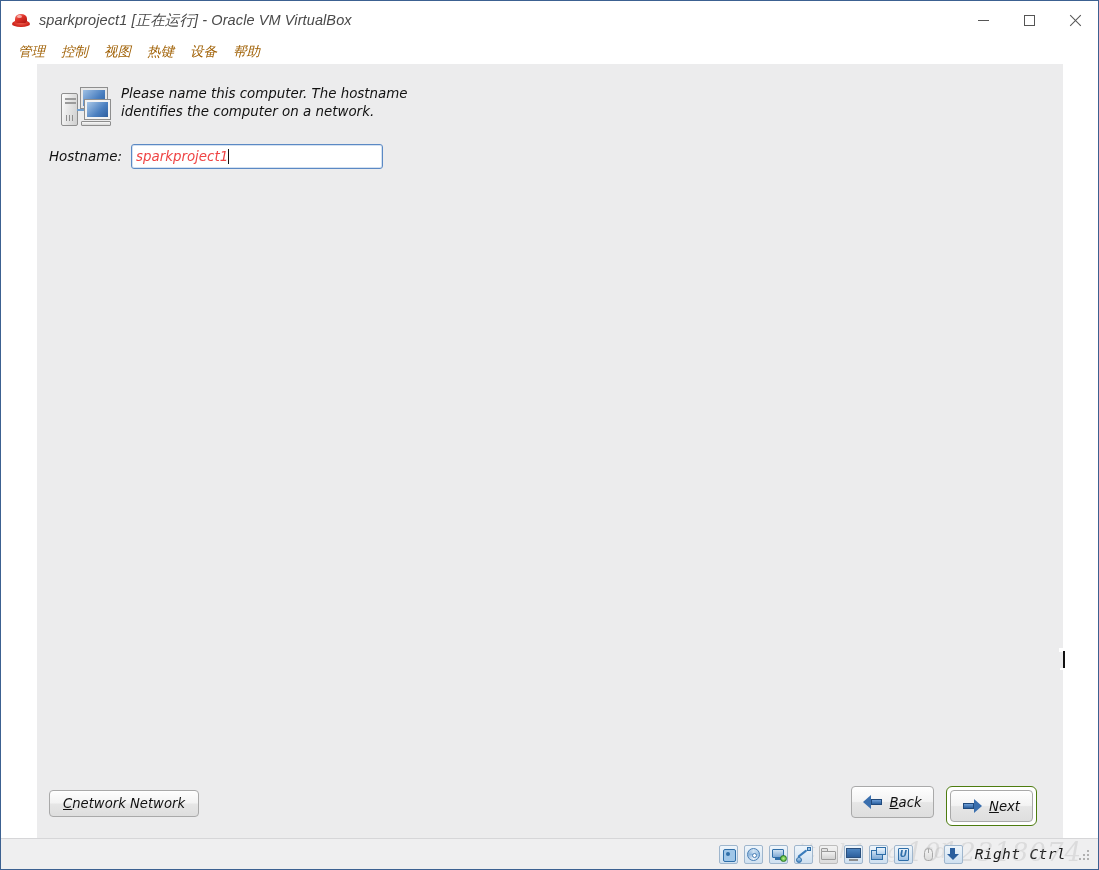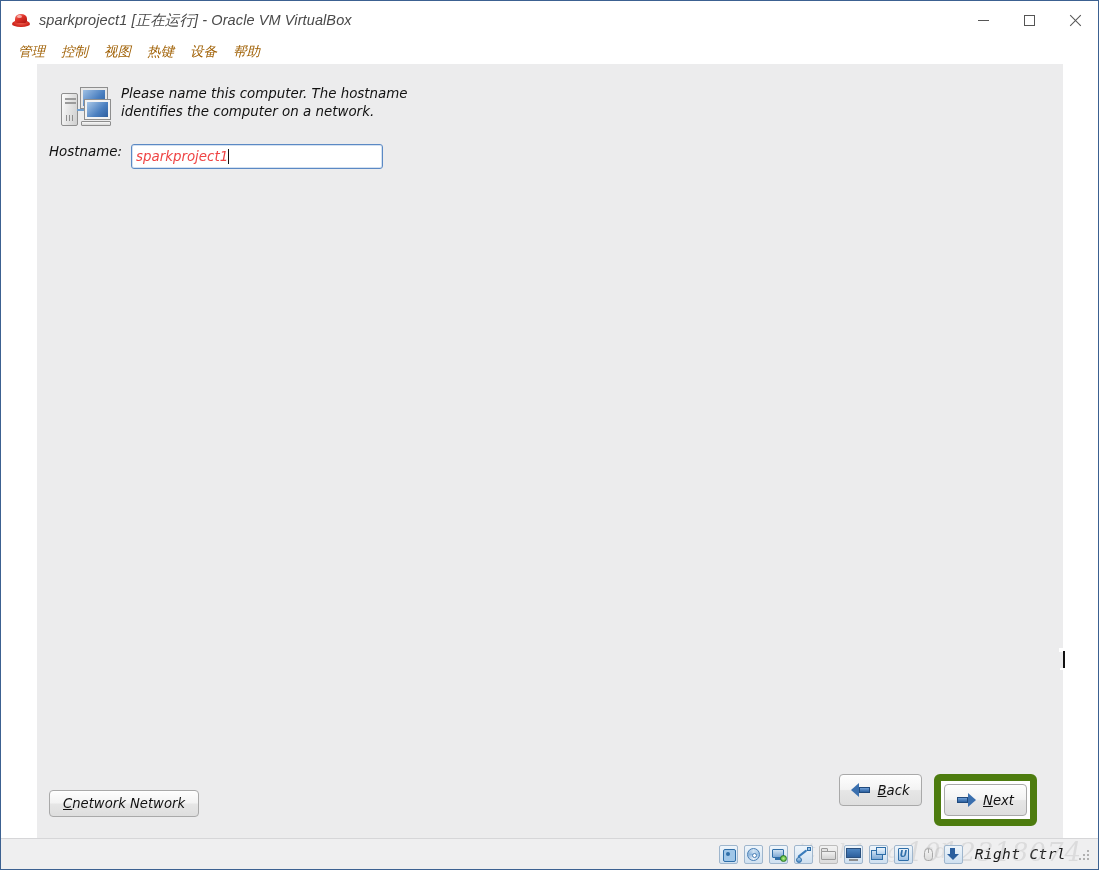--- a/index.html
+++ b/index.html
@@ -114,21 +114,21 @@
     background:linear-gradient(#fafafa,#d6d6d6);
     border:1px solid #8e8e8e;box-sizing:border-box;border-radius:1px;
   }
   .ni-wire{
     position:absolute;left:18px;top:23px;width:9px;height:2px;background:#6f9fd0;
   }
   .intro-text{
     font-size:13.4px;color:#111;line-height:17.5px;padding-top:1px;
   }
   .host-row{
-    position:absolute;left:12px;top:80px;display:flex;align-items:flex-start;
+    position:absolute;left:12px;top:80px;display:flex;align-items:center;
   }
   .host-label{font-size:13.4px;color:#111;margin-right:9px;}
   .host-input{
     width:252px;height:25px;box-sizing:border-box;
     background:#ffffff;
     border:1px solid #5b89c4;border-radius:3px;
     box-shadow:0 0 0 1px rgba(130,170,215,.35) inset;
     font-family:"DejaVu Sans","Liberation Sans",sans-serif;
     font-size:13.4px;color:#ef4444;padding:0 4px;outline:none;
     display:flex;align-items:center;
@@ -149,21 +149,21 @@
   }
   .btn .u{text-decoration:underline;}
   .btn-configure{
     position:absolute;left:12px;bottom:23px;height:27px;padding:0 13px;
   }
   .nav-btns{
     position:absolute;right:26px;bottom:14px;display:flex;gap:12px;
   }
   .btn-nav{height:32px;width:83px;gap:7px;}
   .btn-next-wrap{
-    padding:3px;border:7px solid #4d7c0f;border-radius:6px;background:#ffffff;
+    padding:3px;border:1px solid #4d7c0f;border-radius:6px;background:#ffffff;
     display:inline-flex;
   }
   .arrow{width:19px;height:14px;position:relative;display:inline-block;flex:0 0 19px;}
   .arrow .shaft{
     position:absolute;top:4px;width:11px;height:6px;
     background:linear-gradient(#6f9fd8,#2a5f9e);
     border:1px solid #204a7d;box-sizing:border-box;
   }
   .arrow .head{
     position:absolute;top:0px;width:0;height:0;

